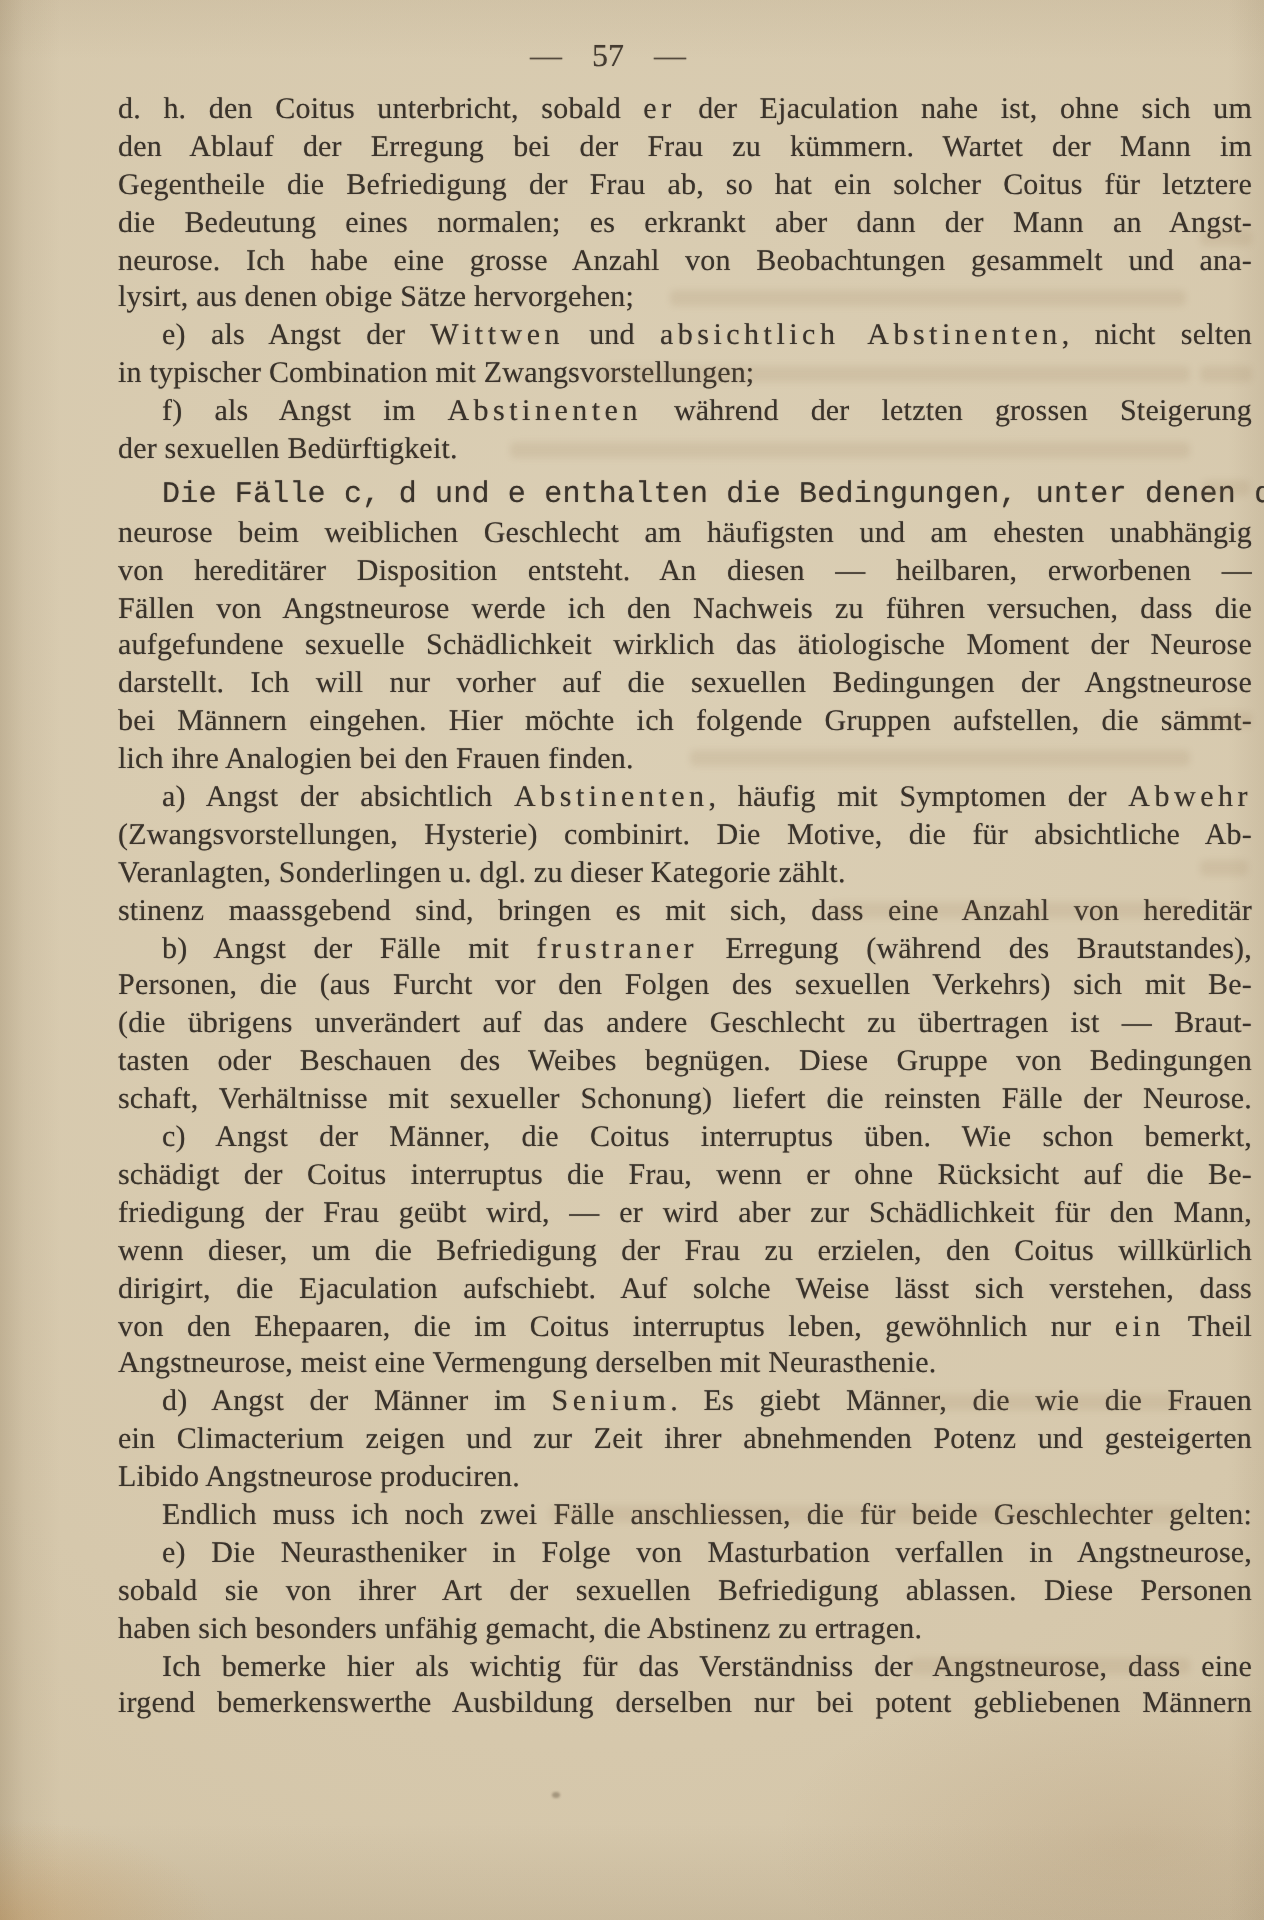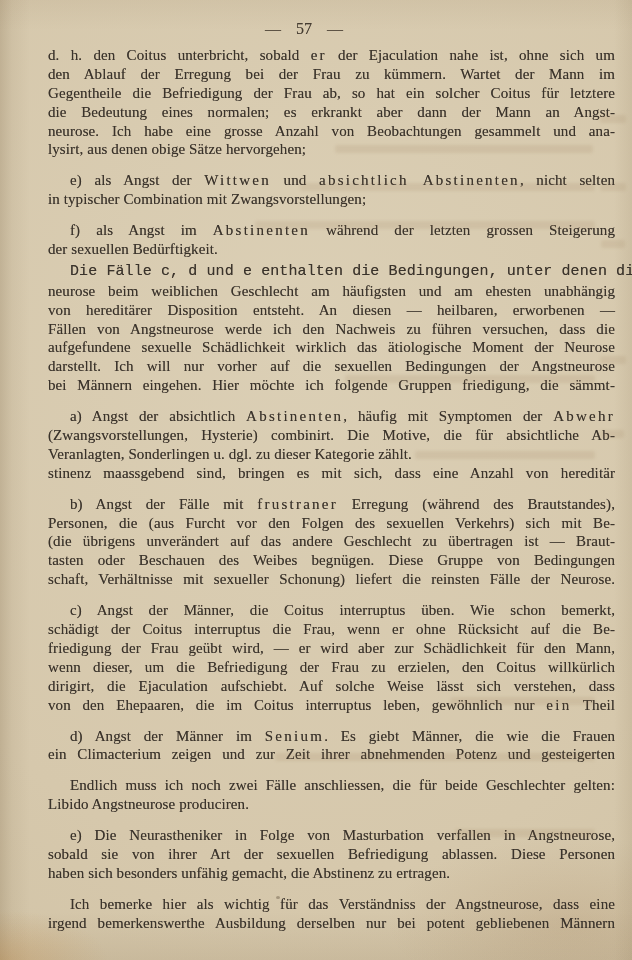--- a/index.html
+++ b/index.html
@@ -17,27 +17,27 @@
     color:#3a332b;
   }
   .header{
     position:absolute;top:20px;left:0;width:100%;
     display:flex;justify-content:center;align-items:center;gap:15px;
     font-size:16px;color:#453c31;transform:translateX(-12px);
     text-shadow:0 0 0.5px rgba(58,50,42,0.5);
   }
   .header .dash{color:rgba(69,60,49,0.82);}
   .textblock{
-    position:absolute;left:48px;top:46px;width:567px;
+    position:absolute;left:59px;top:46px;width:567px;
     font-size:15px;line-height:18.9px;letter-spacing:0.1px;
     text-shadow:0 0 0.5px rgba(58,50,42,0.55);
   }
   .line{white-space:nowrap;height:18.9px;}
   .line.j{text-align:justify;text-align-last:justify;}
-  .line.ind{text-indent:22px;margin-top:12px;}
+  .line.ind{text-indent:22px;}
   .line.gap{margin-top:4px;font-family:Liberation Mono, monospace;}
   .sp{letter-spacing:0.15em;}
   .bleed i{
     position:absolute;display:block;height:8px;
     background:rgba(148,117,80,0.13);filter:blur(1.6px);border-radius:3px;
   }
   .bleed i.speck{width:4px;height:3px;background:rgba(90,75,55,0.4);filter:blur(0.4px);border-radius:50%;}
 </style>
 </head>
 <body>
@@ -60,40 +60,42 @@
       <div class="line j ind"><span>e) als Angst der </span><span class="sp">Wittwen</span><span> und </span><span class="sp">absichtlich Abstinenten</span><span>, nicht selten</span></div>
       <div class="line"><span>in typischer Combination mit Zwangsvorstellungen;</span></div>
       <div class="line j ind"><span>f) als Angst im </span><span class="sp">Abstinenten</span><span> während der letzten grossen Steigerung</span></div>
       <div class="line"><span>der sexuellen Bedürftigkeit.</span></div>
       <div class="line j ind gap"><span>Die Fälle c, d und e enthalten die Bedingungen, unter denen die Angst-</span></div>
       <div class="line j"><span>neurose beim weiblichen Geschlecht am häufigsten und am ehesten unabhängig</span></div>
       <div class="line j"><span>von hereditärer Disposition entsteht. An diesen — heilbaren, erworbenen —</span></div>
       <div class="line j"><span>Fällen von Angstneurose werde ich den Nachweis zu führen versuchen, dass die</span></div>
       <div class="line j"><span>aufgefundene sexuelle Schädlichkeit wirklich das ätiologische Moment der Neurose</span></div>
       <div class="line j"><span>darstellt. Ich will nur vorher auf die sexuellen Bedingungen der Angstneurose</span></div>
-      <div class="line j"><span>bei Männern eingehen. Hier möchte ich folgende Gruppen friedigung, die sämmt-</span></div>
+      <div class="line j"><span>bei Männern eingehen. Hier möchte ich folgende Gruppen aufstellen, die sämmt-</span></div>
+      <div class="line"><span>lich ihre Analogien bei den Frauen finden.</span></div>
       <div class="line j ind"><span>a) Angst der absichtlich </span><span class="sp">Abstinenten</span><span>, häufig mit Symptomen der </span><span class="sp">Abwehr</span></div>
       <div class="line j"><span>(Zwangsvorstellungen, Hysterie) combinirt. Die Motive, die für absichtliche Ab-</span></div>
       <div class="line"><span>Veranlagten, Sonderlingen u. dgl. zu dieser Kategorie zählt.</span></div>
       <div class="line j"><span>stinenz maassgebend sind, bringen es mit sich, dass eine Anzahl von hereditär</span></div>
       <div class="line j ind"><span>b) Angst der Fälle mit </span><span class="sp">frustraner</span><span> Erregung (während des Brautstandes),</span></div>
       <div class="line j"><span>Personen, die (aus Furcht vor den Folgen des sexuellen Verkehrs) sich mit Be-</span></div>
       <div class="line j"><span>(die übrigens unverändert auf das andere Geschlecht zu übertragen ist — Braut-</span></div>
       <div class="line j"><span>tasten oder Beschauen des Weibes begnügen. Diese Gruppe von Bedingungen</span></div>
       <div class="line j"><span>schaft, Verhältnisse mit sexueller Schonung) liefert die reinsten Fälle der Neurose.</span></div>
       <div class="line j ind"><span>c) Angst der Männer, die Coitus interruptus üben. Wie schon bemerkt,</span></div>
       <div class="line j"><span>schädigt der Coitus interruptus die Frau, wenn er ohne Rücksicht auf die Be-</span></div>
       <div class="line j"><span>friedigung der Frau geübt wird, — er wird aber zur Schädlichkeit für den Mann,</span></div>
       <div class="line j"><span>wenn dieser, um die Befriedigung der Frau zu erzielen, den Coitus willkürlich</span></div>
       <div class="line j"><span>dirigirt, die Ejaculation aufschiebt. Auf solche Weise lässt sich verstehen, dass</span></div>
       <div class="line j"><span>von den Ehepaaren, die im Coitus interruptus leben, gewöhnlich nur </span><span class="sp">ein</span><span> Theil</span></div>
+      <div class="line"><span>Angstneurose, meist eine Vermengung derselben mit Neurasthenie.</span></div>
       <div class="line j ind"><span>d) Angst der Männer im </span><span class="sp">Senium</span><span>. Es giebt Männer, die wie die Frauen</span></div>
       <div class="line j"><span>ein Climacterium zeigen und zur Zeit ihrer abnehmenden Potenz und gesteigerten</span></div>
+      <div class="line"><span>Libido Angstneurose produciren.</span></div>
       <div class="line j ind"><span>Endlich muss ich noch zwei Fälle anschliessen, die für beide Geschlechter gelten:</span></div>
-      <div class="line"><span>Libido Angstneurose produciren.</span></div>
       <div class="line j ind"><span>e) Die Neurastheniker in Folge von Masturbation verfallen in Angstneurose,</span></div>
       <div class="line j"><span>sobald sie von ihrer Art der sexuellen Befriedigung ablassen. Diese Personen</span></div>
       <div class="line"><span>haben sich besonders unfähig gemacht, die Abstinenz zu ertragen.</span></div>
       <div class="line j ind"><span>Ich bemerke hier als wichtig für das Verständniss der Angstneurose, dass eine</span></div>
       <div class="line j"><span>irgend bemerkenswerthe Ausbildung derselben nur bei potent gebliebenen Männern</span></div>
     </div>
 
   <div class="bleed">
     <i style="left:335px;top:145px;width:258px"></i>
     <i style="left:300px;top:183px;width:295px"></i>

